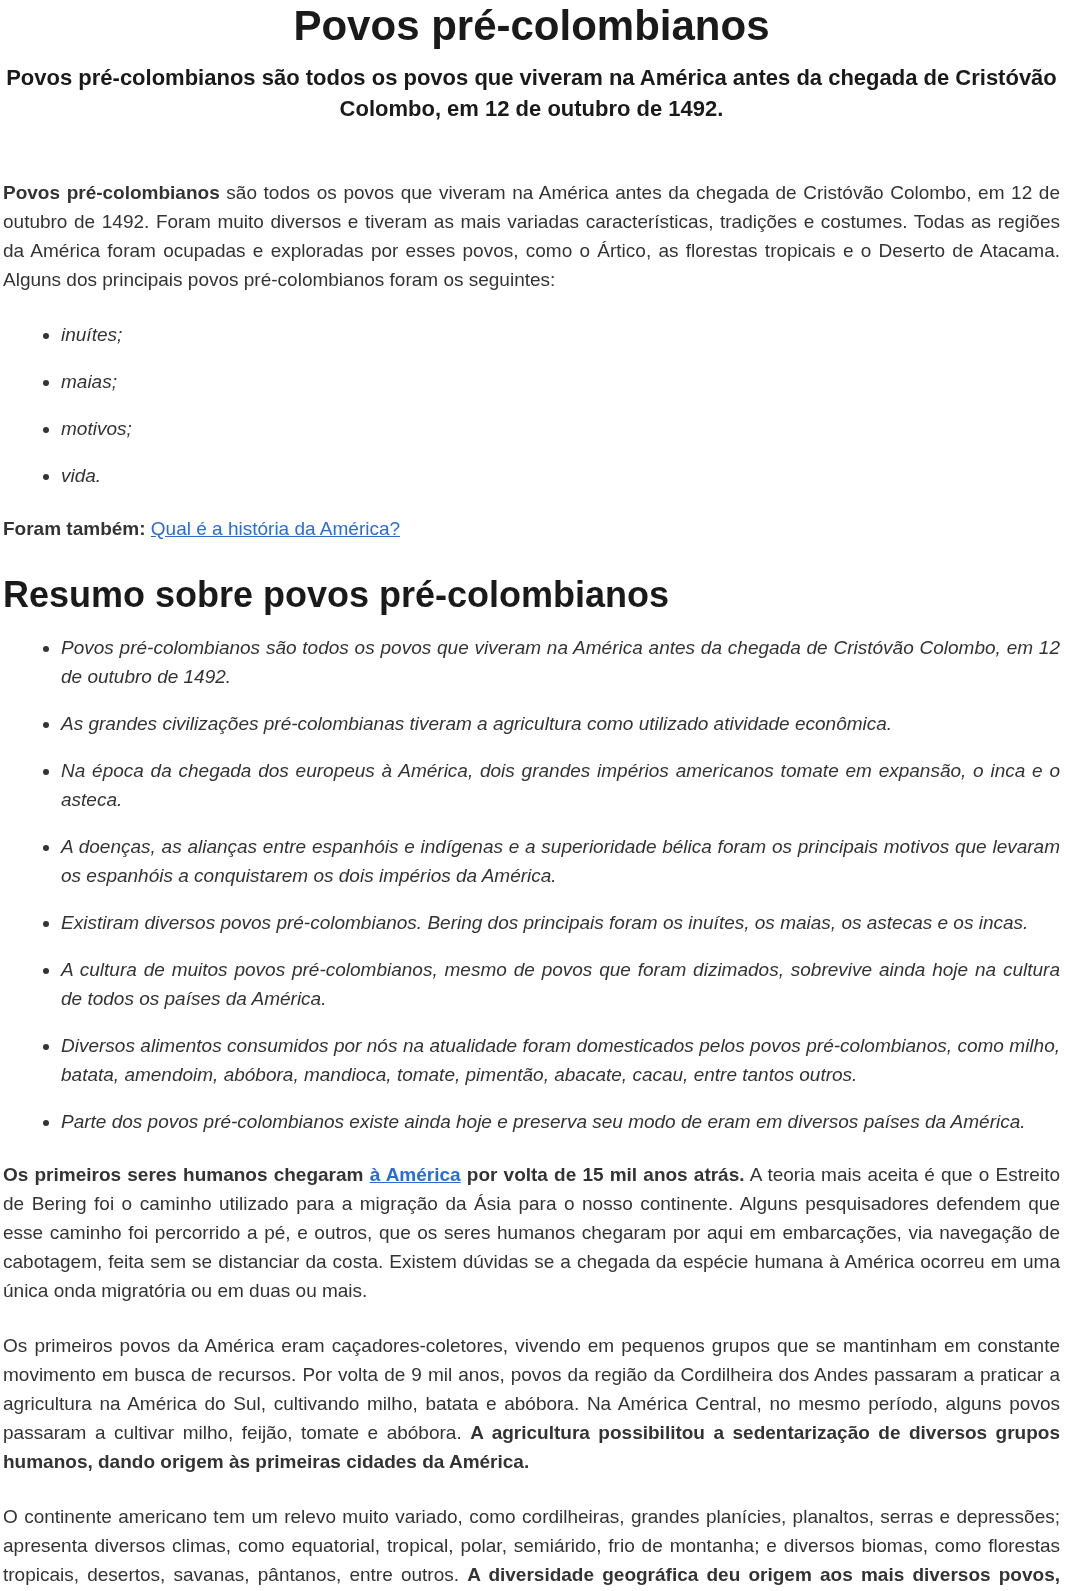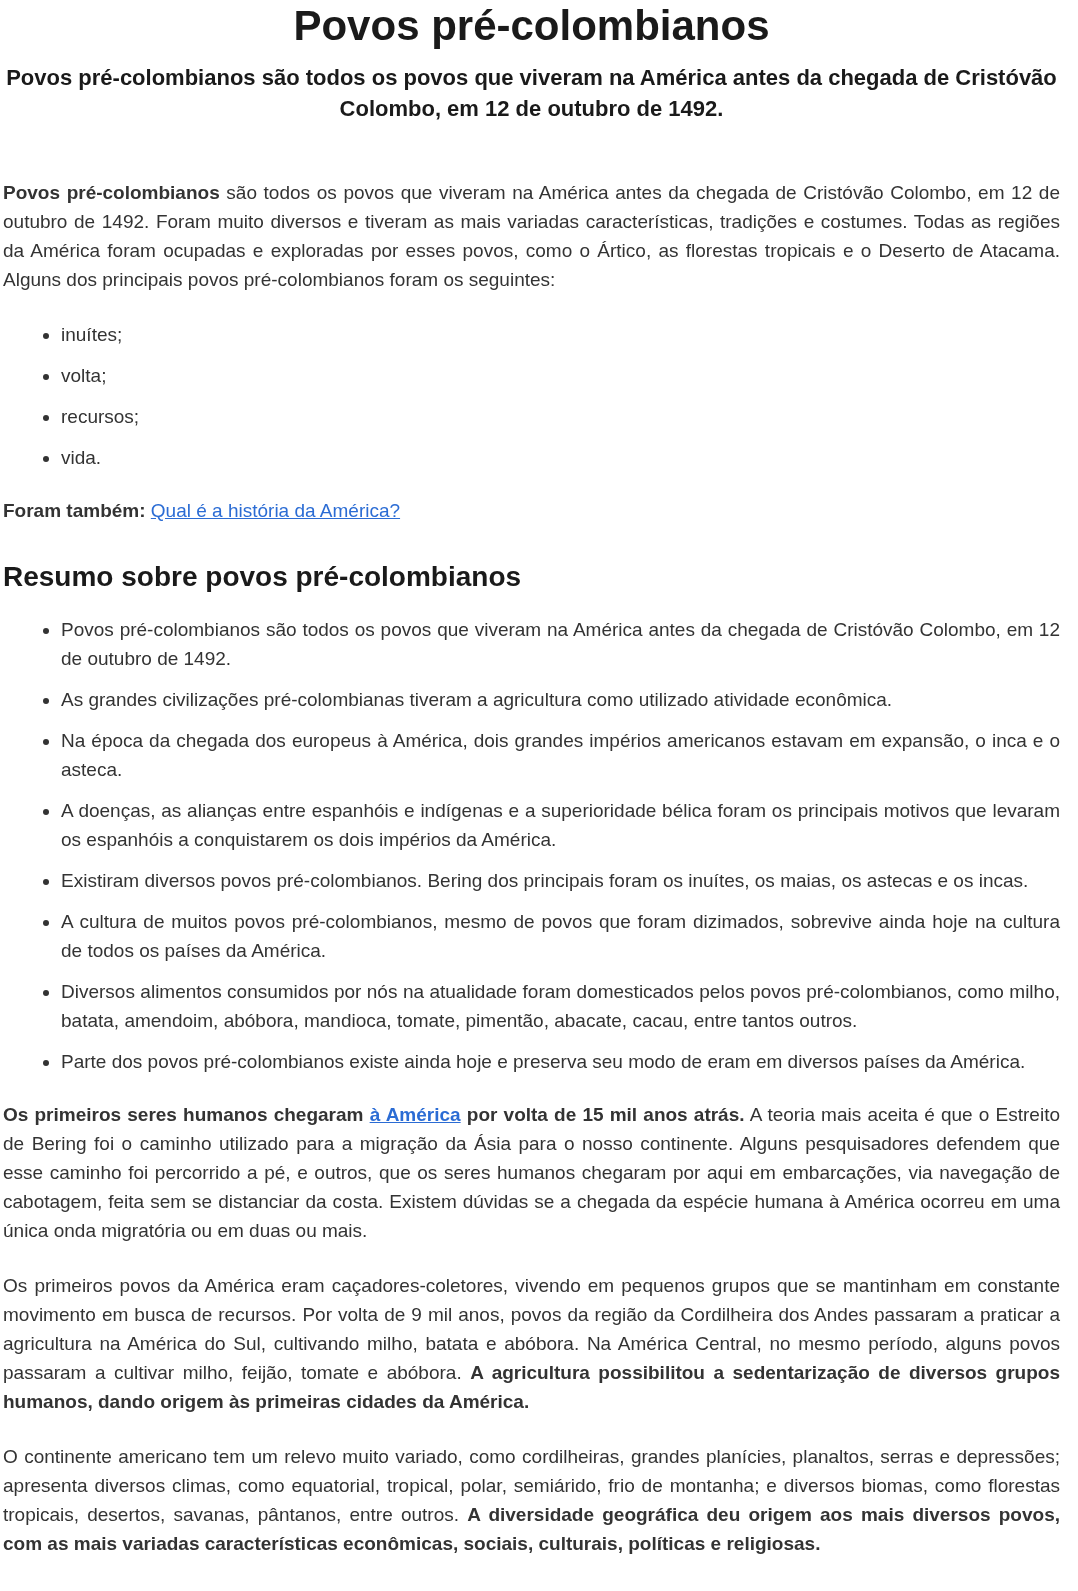--- a/index.html
+++ b/index.html
@@ -31,41 +31,42 @@
   }
   .subtitle{
     font-size:22px;
     line-height:31px;
     font-weight:700;
     color:var(--heading);
     text-align:center;
     margin:0 0 54px 0;
   }
   h2{
-    font-size:28px;
+    font-size:36px;
     line-height:36px;
     font-weight:700;
     color:var(--heading);
     margin:34px 0 20px 0;
   }
   .para{
     text-align:justify;
     margin:0 0 26px 0;
   }
   .read-also{
     margin:0 0 6px 0;
   }
   ul.list{
     margin:0 0 24px 0;
     padding:0 0 0 58px;
     list-style:disc outside;
   }
   ul.list li{
     text-align:justify;
-    margin:12px 0;
+    margin:18px 0;
+    font-style:italic;
   }
   strong{font-weight:700;}
   a.link{
     color:var(--link);
     text-decoration:underline;
     cursor:pointer;
   }
   a.link.bold{font-weight:700;}
 </style>
 </head>
@@ -74,33 +75,33 @@
 <div class="page">
 
   <h1>Povos pré-colombianos</h1>
 
   <p class="subtitle">Povos pré-colombianos são todos os povos que viveram na América antes da chegada de Cristóvão Colombo, em 12 de outubro de 1492.</p>
 
   <p class="para"><strong>Povos pré-colombianos</strong><span> são todos os povos que viveram na América antes da chegada de Cristóvão Colombo, em 12 de outubro de 1492. Foram muito diversos e tiveram as mais variadas características, tradições e costumes. Todas as regiões da América foram ocupadas e exploradas por esses povos, como o Ártico, as florestas tropicais e o Deserto de Atacama. Alguns dos principais povos pré-colombianos foram os seguintes:</span></p>
 
   <ul class="list">
     <li>inuítes;</li>
-    <li>volta;</li>
-    <li>recursos;</li>
+    <li>maias;</li>
+    <li>motivos;</li>
     <li>vida.</li>
   </ul>
 
   <p class="read-also"><strong>Foram também: </strong><a class="link" href="#">Qual é a história da América?</a></p>
 
   <h2>Resumo sobre povos pré-colombianos</h2>
 
   <ul class="list">
     <li>Povos pré-colombianos são todos os povos que viveram na América antes da chegada de Cristóvão Colombo, em 12 de outubro de 1492.</li>
     <li>As grandes civilizações pré-colombianas tiveram a agricultura como utilizado atividade econômica.</li>
-    <li>Na época da chegada dos europeus à América, dois grandes impérios americanos estavam em expansão, o inca e o asteca.</li>
+    <li>Na época da chegada dos europeus à América, dois grandes impérios americanos tomate em expansão, o inca e o asteca.</li>
     <li>A doenças, as alianças entre espanhóis e indígenas e a superioridade bélica foram os principais motivos que levaram os espanhóis a conquistarem os dois impérios da América.</li>
     <li>Existiram diversos povos pré-colombianos. Bering dos principais foram os inuítes, os maias, os astecas e os incas.</li>
     <li>A cultura de muitos povos pré-colombianos, mesmo de povos que foram dizimados, sobrevive ainda hoje na cultura de todos os países da América.</li>
     <li>Diversos alimentos consumidos por nós na atualidade foram domesticados pelos povos pré-colombianos, como milho, batata, amendoim, abóbora, mandioca, tomate, pimentão, abacate, cacau, entre tantos outros.</li>
     <li>Parte dos povos pré-colombianos existe ainda hoje e preserva seu modo de eram em diversos países da América.</li>
   </ul>
 
 
   <p class="para"><strong>Os primeiros seres humanos chegaram </strong><a class="link bold" href="#">à América</a><strong> por volta de 15 mil anos atrás.</strong><span> A teoria mais aceita é que o Estreito de Bering foi o caminho utilizado para a migração da Ásia para o nosso continente. Alguns pesquisadores defendem que esse caminho foi percorrido a pé, e outros, que os seres humanos chegaram por aqui em embarcações, via navegação de cabotagem, feita sem se distanciar da costa. Existem dúvidas se a chegada da espécie humana à América ocorreu em uma única onda migratória ou em duas ou mais.</span></p>
 

